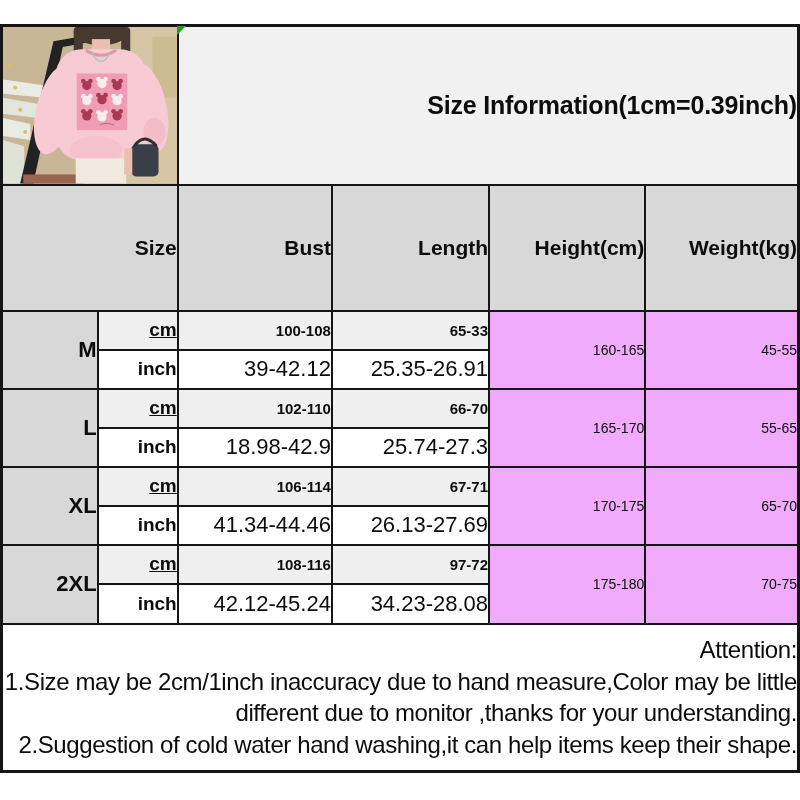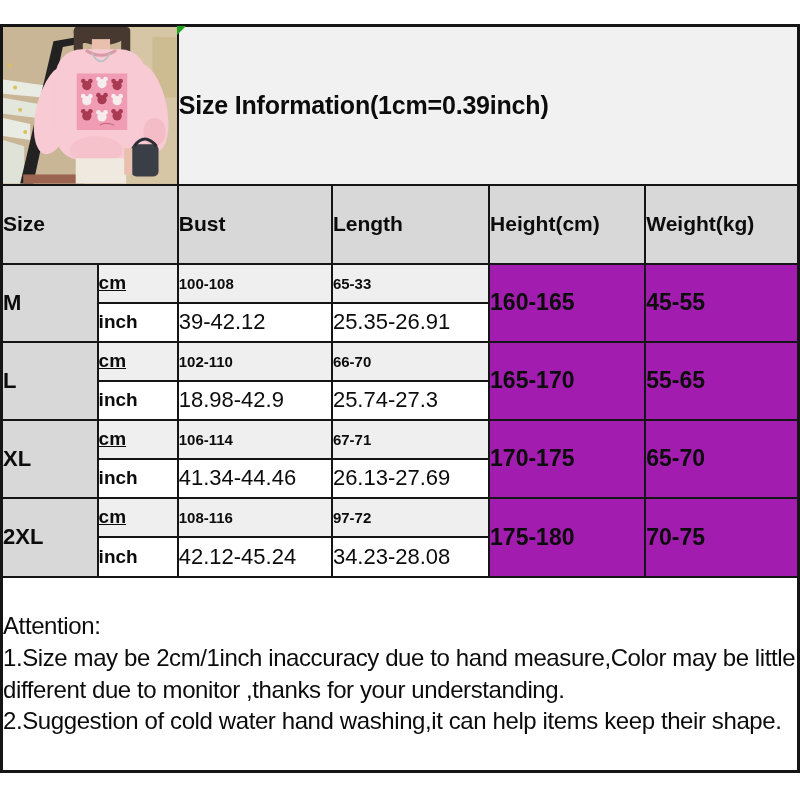--- a/index.html
+++ b/index.html
@@ -1,31 +1,31 @@
 <!DOCTYPE html>
 <html><head>
 <meta charset="utf-8">
 <style>
   html,body{margin:0;padding:0;background:#ffffff;}
   .page{position:relative;width:800px;height:800px;background:#ffffff;overflow:hidden;
         font-family:"Liberation Sans", sans-serif;color:#0c0c0c;}
   table.size-table{position:absolute;left:0;top:24px;width:800px;height:749px;
         border-collapse:collapse;table-layout:fixed;}
-  table.size-table td{border:2px solid #151515;text-align:left;vertical-align:middle;
+  table.size-table td{border:2px solid #151515;text-align:right;vertical-align:middle;
         padding:0;overflow:hidden;}
   table.size-table{border:3px solid #151515;}
   td.photo-cell{background:#c9b697;padding:0;}
   td.title-cell{background:#f1f1f1;font-size:25px;font-weight:bold;letter-spacing:-0.2px;}
   td.hdr{background:#d8d8d8;font-size:21px;font-weight:bold;}
   td.size-lbl{background:#d8d8d8;font-size:22px;font-weight:bold;}
   td.unit-cm{background:#efefef;font-size:19px;font-weight:bold;text-decoration:underline;}
   td.unit-in{background:#ffffff;font-size:19px;font-weight:bold;}
   td.val-cm{background:#efefef;font-size:15px;font-weight:bold;}
   td.val-in{background:#ffffff;font-size:22px;font-weight:400;}
-  td.span-val{background:#a21caf;font-size:23px;font-weight:bold;}
+  td.span-val{background:#f0abfc;font-size:14px;font-weight:normal;}
   td.attention-cell{background:#ffffff;text-align:left;vertical-align:top;
         font-size:24px;letter-spacing:-0.4px;line-height:1.32;padding:3px 5px 0 3px;}
   .corner-marker{position:absolute;left:177px;top:26px;width:0;height:0;z-index:5;
         border-left:9px solid #1fa11f;border-bottom:9px solid transparent;}
   .photo-svg{display:block;width:100%;height:100%;}
 </style>
 </head>
 <body>
 
 <div class="page">
@@ -115,21 +115,21 @@
 
           <rect x="72" y="130" width="50" height="25" fill="#efe9df"></rect>
           <rect x="127" y="116" width="27" height="32" rx="5" fill="#3a3f47"></rect>
           <path d="M130 118 Q140 104 152 118" fill="none" stroke="#2b2f35" stroke-width="3"></path>
           <rect x="120" y="120" width="8" height="26" fill="#e9c0ae"></rect>
         </svg>
       </td>
       <td class="title-cell" colspan="4">Size Information(1cm=0.39inch)</td>
     </tr>
 
-    <tr style="height:79px">
+    <tr style="height:126px">
       <td class="hdr" colspan="2">Size</td>
       <td class="hdr">Bust</td>
       <td class="hdr">Length</td>
       <td class="hdr">Height(cm)</td>
       <td class="hdr">Weight(kg)</td>
     </tr>
 
     <tr style="height:39px">
       <td class="size-lbl" rowspan="2">M</td>
       <td class="unit-cm">cm</td>

